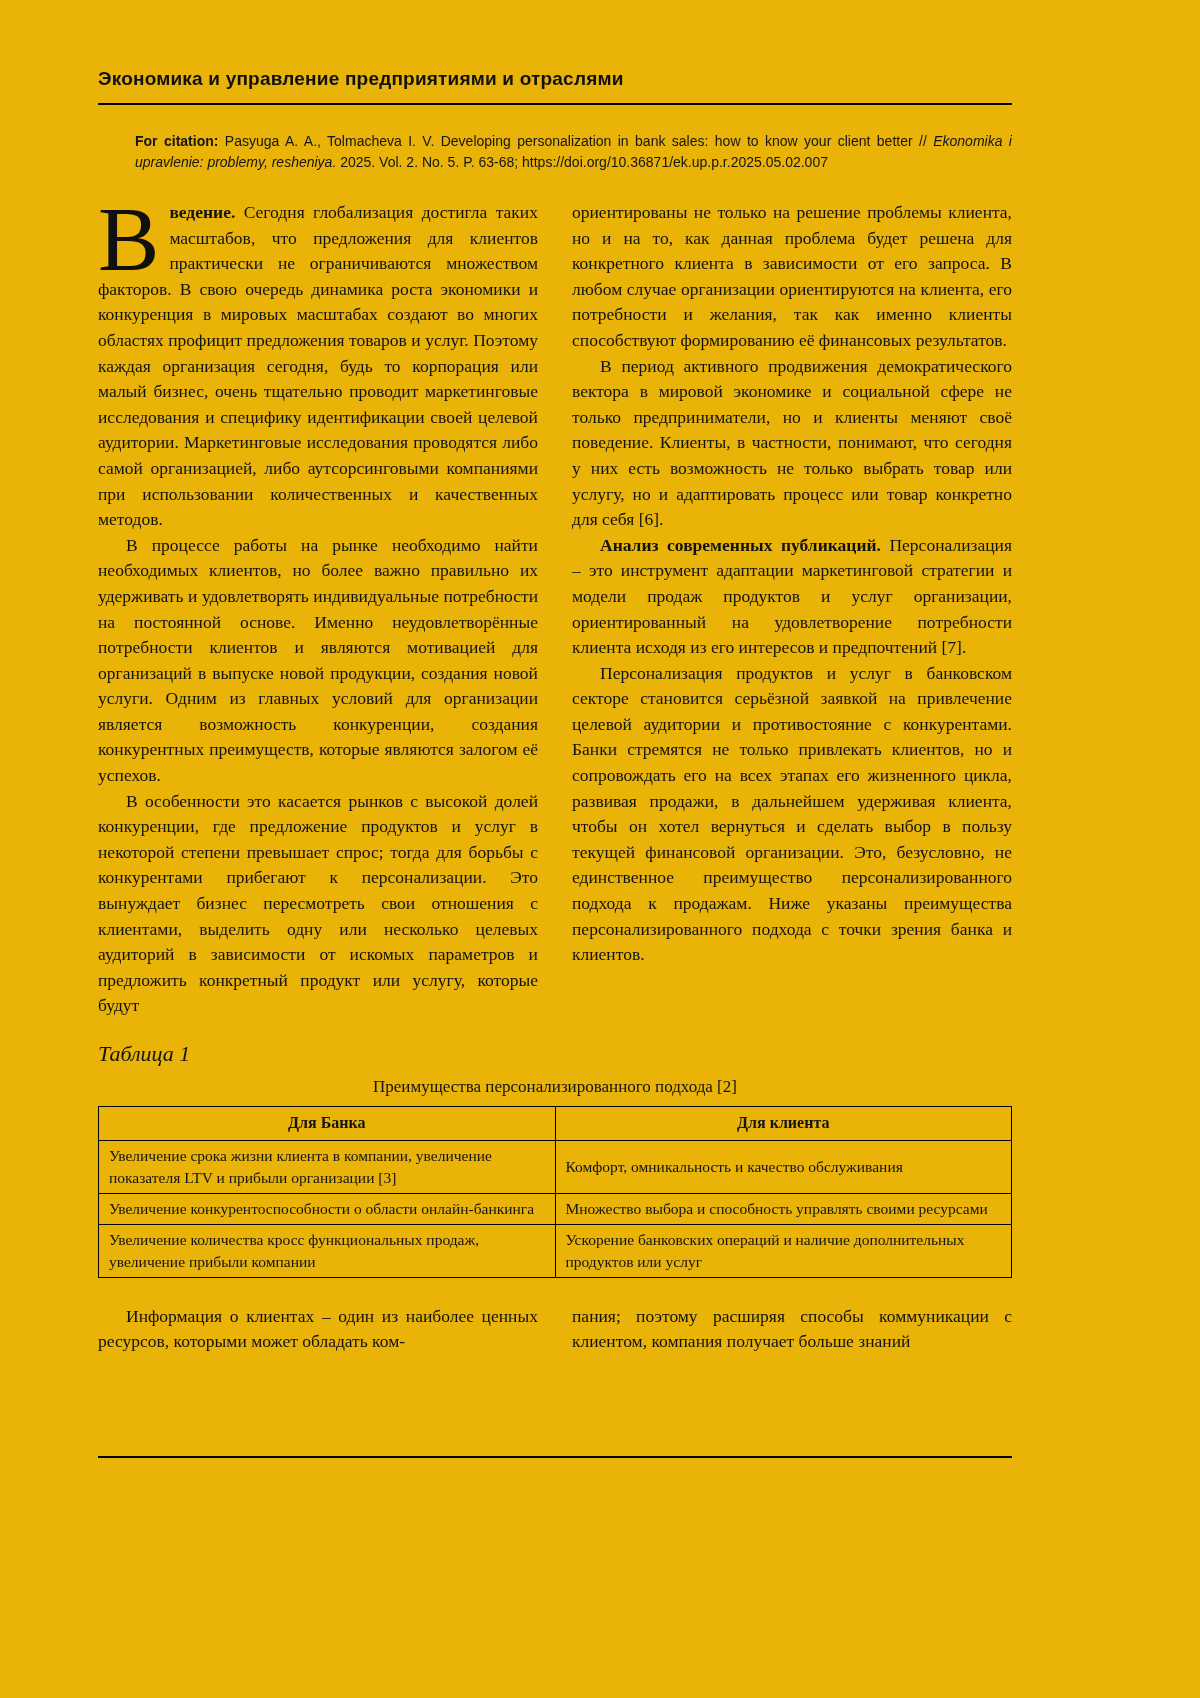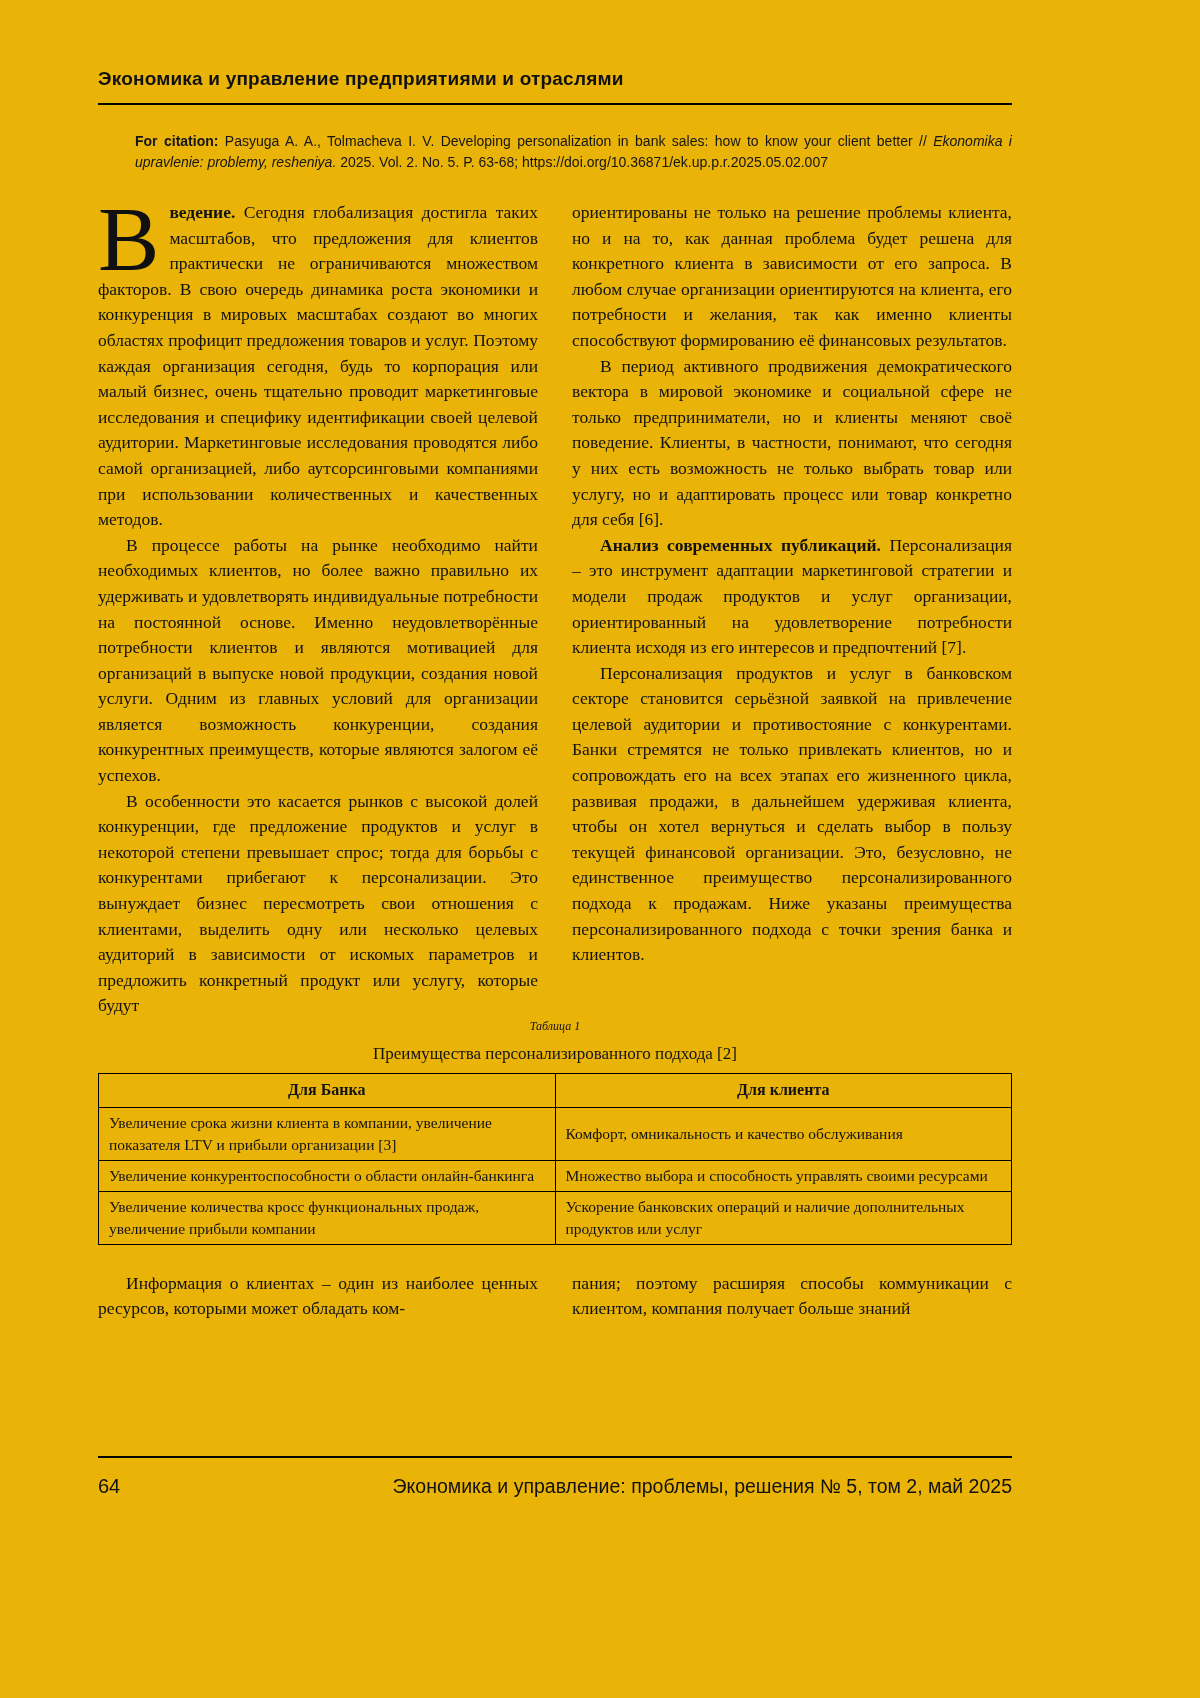--- a/index.html
+++ b/index.html
@@ -67,23 +67,24 @@
     float: left;
     font-size: 92px;
     line-height: 74px;
     padding: 2px 10px 0 0;
     font-weight: 400;
     color: #101010;
   }
   .para b { font-weight: bold; margin-top: 12px; }
   
   .table-caption {
-    text-align: center;
+    margin-top: 22px;
+    text-align: left;
     font-style: italic;
-    font-size: 12px;
+    font-size: 22px;
   }
   .table-title {
     margin: 10px 0 9px 0;
     text-align: center;
     font-weight: normal;
     font-size: 17px;
   }
   table.data-table {
     width: 100%;
     border-collapse: collapse;
@@ -190,18 +191,14 @@
       </div>
       <div class="col">
         <p class="para">пания; поэтому расширяя способы коммуникации с клиентом, компания получает больше знаний</p>
       </div>
     </div>
 
   </div>
 
   <div class="footer">
     <hr class="footer-rule">
-    <div class="footer-row">
-      <span class="page-num">64</span>
-      <span class="journal-info">Экономика и управление: проблемы, решения № 5, том 2, май 2025</span>
-    </div>
   </div>
 </div>
 
 </body></html>

